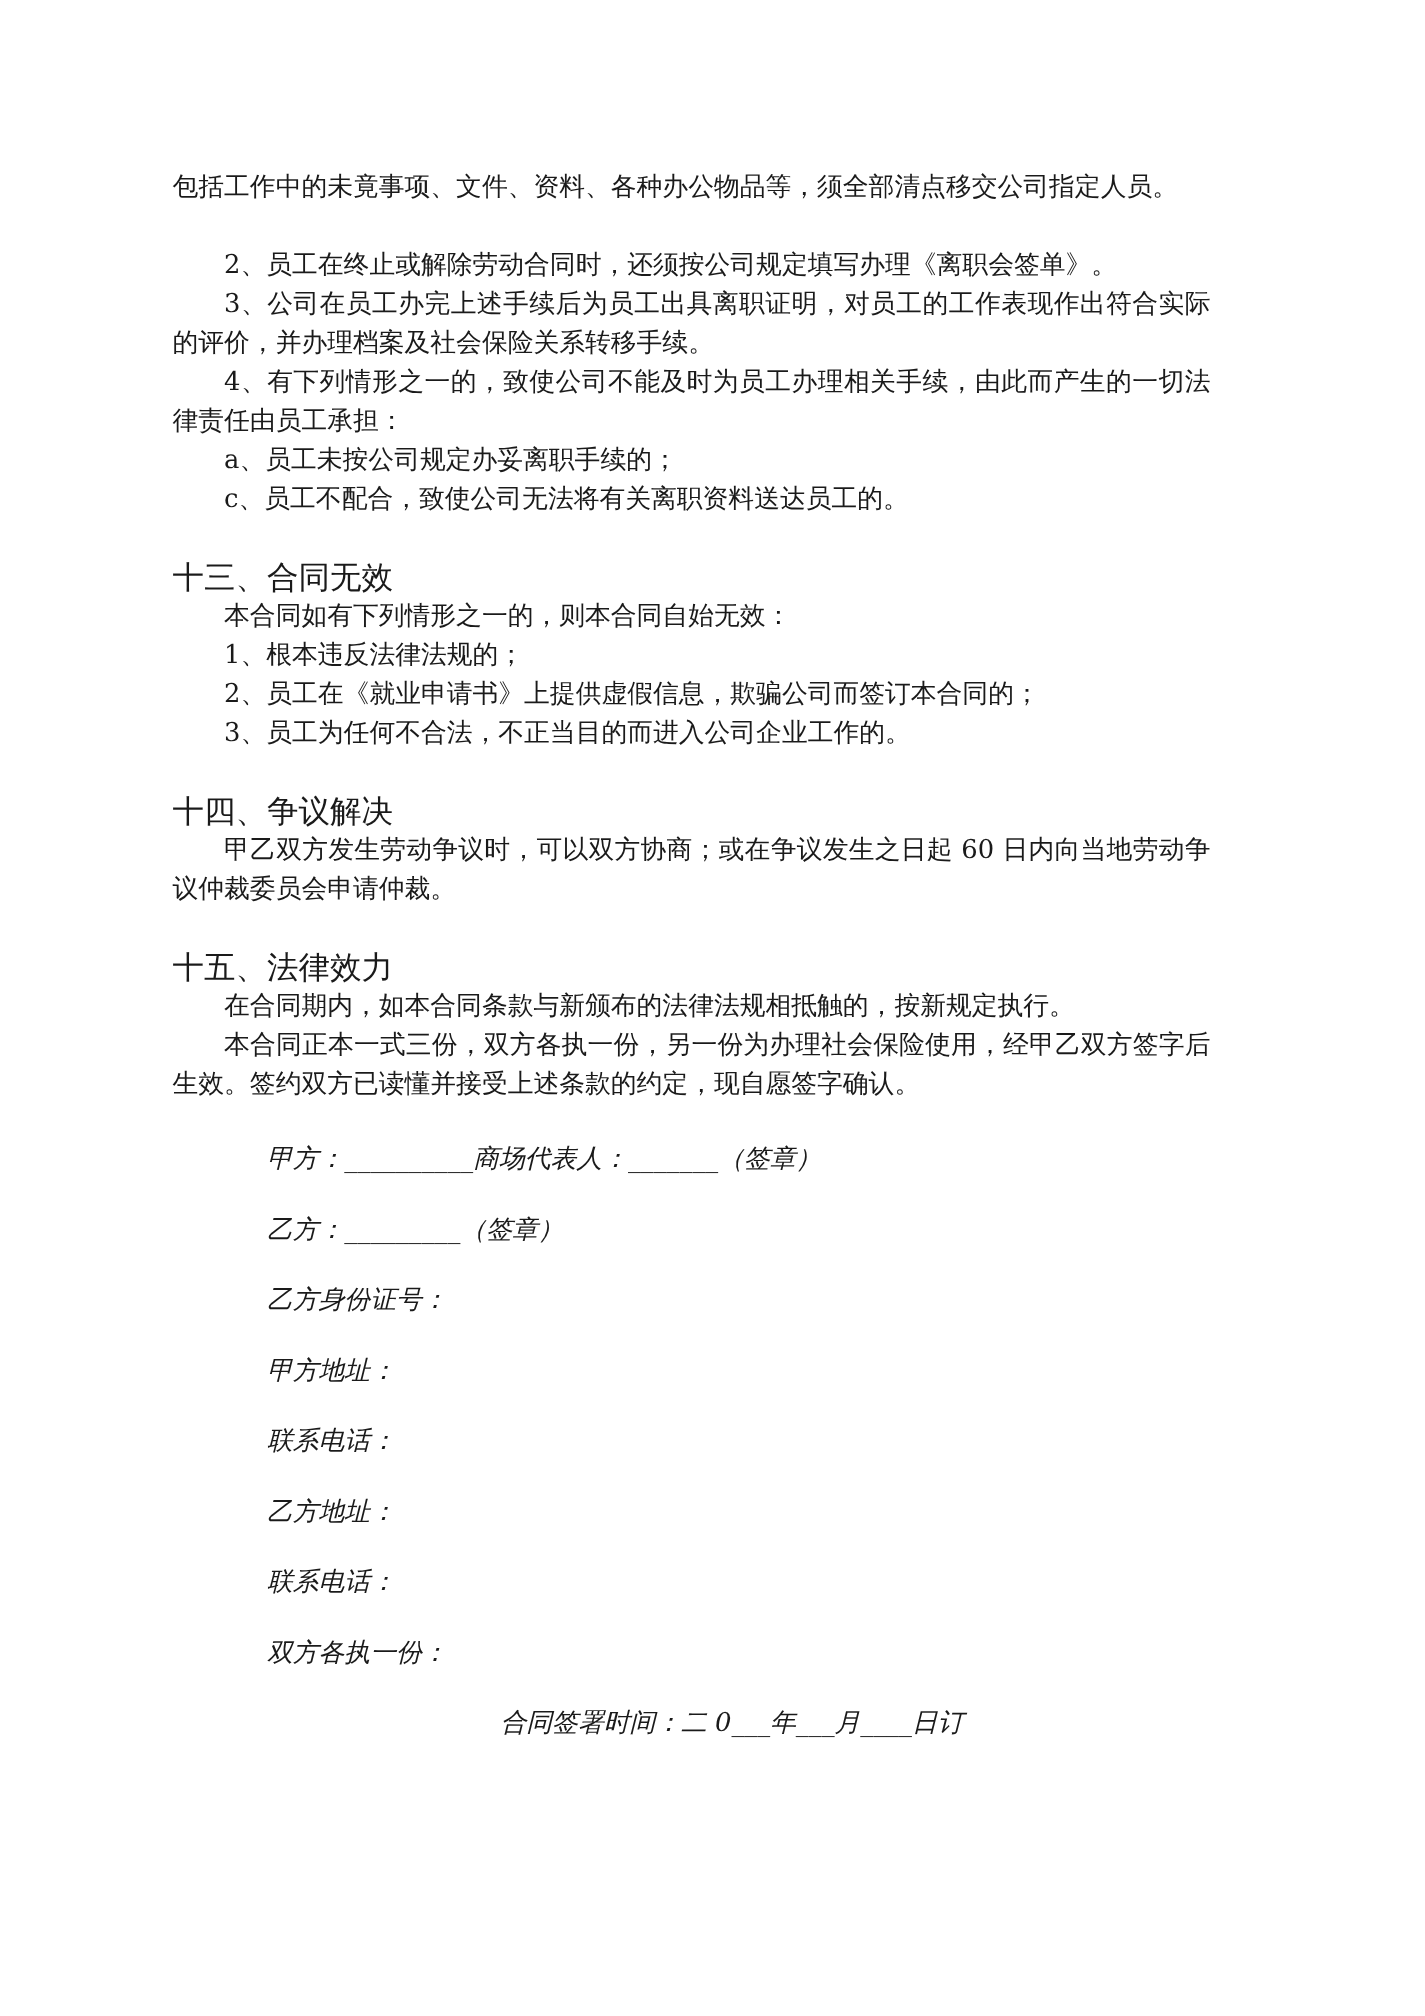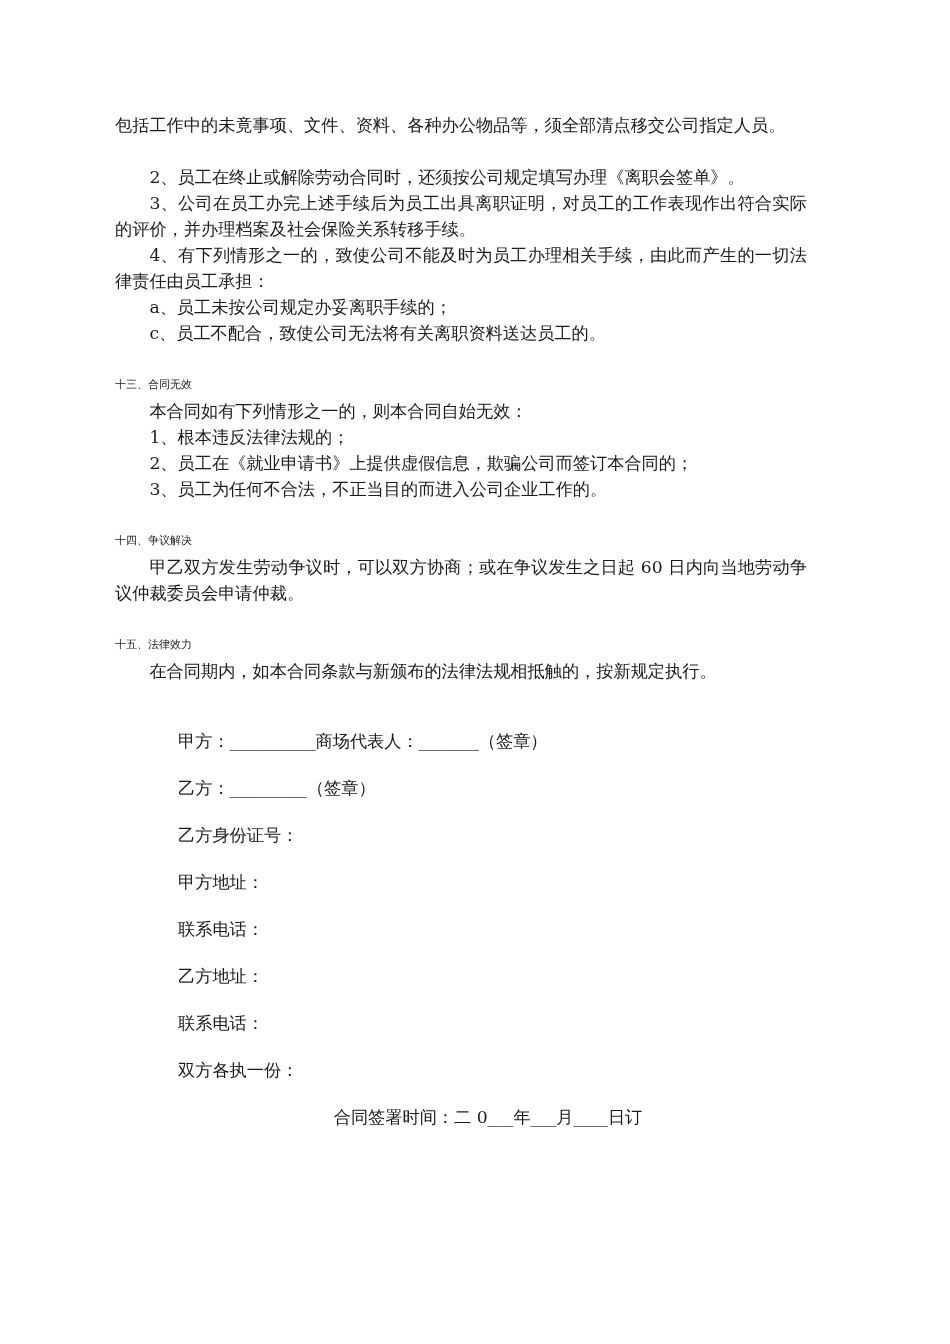--- a/index.html
+++ b/index.html
@@ -37,31 +37,32 @@
   }
   .para.indent {
     text-indent: 34.4px;
   }
   
   .gap {
     height: 26px;
   }
   
   .heading {
-    font-size: 11px;
+    font-size: 21px;
     line-height: 26px;
     margin: 0;
     text-align: left;
   }
   
   .sig-block {
     position: absolute;
     left: 178px;
-    top: 728px;
+    top: 760px;
     width: 620px;
+    font-style: italic;
   }
   .sig-line {
     font-size: 17.2px;
     line-height: 26px;
     margin: 0 0 21px 0;
     white-space: pre;
     text-align: left;
   }
   .sig-line:last-child {
     margin-bottom: 0;
@@ -95,20 +96,21 @@
 
     <div class="gap"></div>
 
     <p class="heading">十四、争议解决</p>
     <p class="para indent">甲乙双方发生劳动争议时，可以双方协商；或在争议发生之日起 60 日内向当地劳动争议仲裁委员会申请仲裁。</p>
 
     <div class="gap"></div>
 
     <p class="heading">十五、法律效力</p>
     <p class="para indent">在合同期内，如本合同条款与新颁布的法律法规相抵触的，按新规定执行。</p>
+    <p class="para indent">本合同正本一式三份，双方各执一份，另一份为办理社会保险使用，经甲乙双方签字后生效。签约双方已读懂并接受上述条款的约定，现自愿签字确认。</p>
 
   </div>
 
   <div class="sig-block">
     <p class="sig-line">甲方：__________商场代表人：_______（签章）</p>
     <p class="sig-line">乙方：_________（签章）</p>
     <p class="sig-line">乙方身份证号：</p>
     <p class="sig-line">甲方地址：</p>
     <p class="sig-line">联系电话：</p>
     <p class="sig-line">乙方地址：</p>

